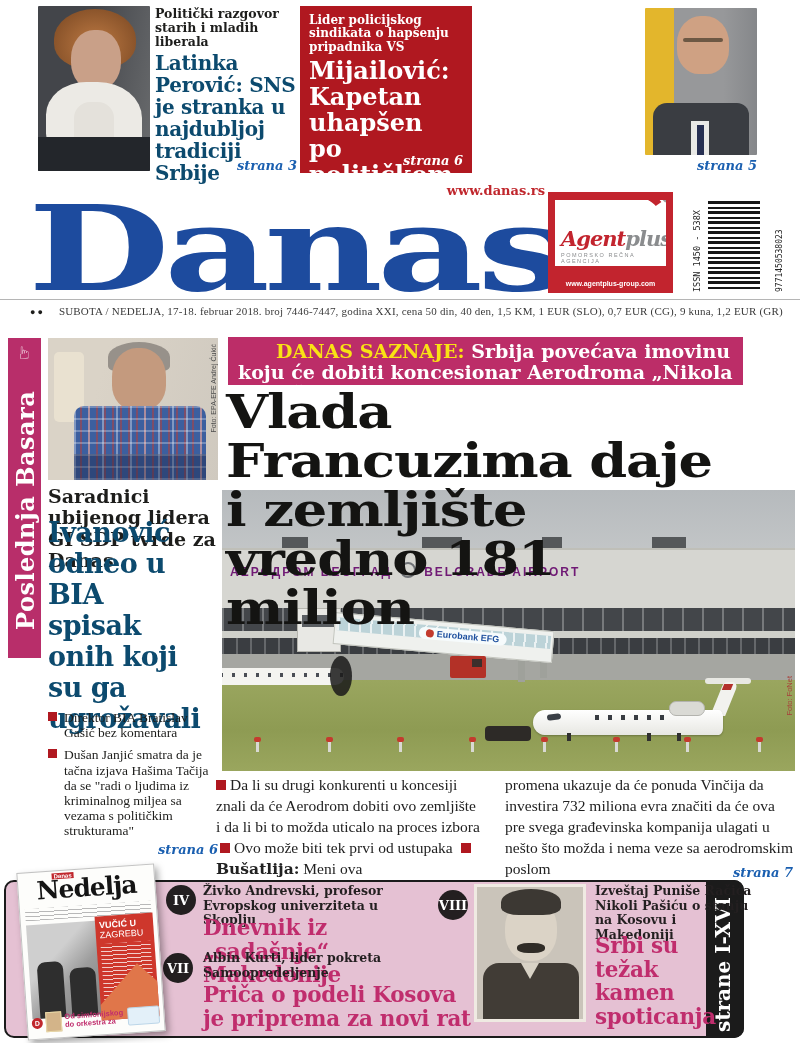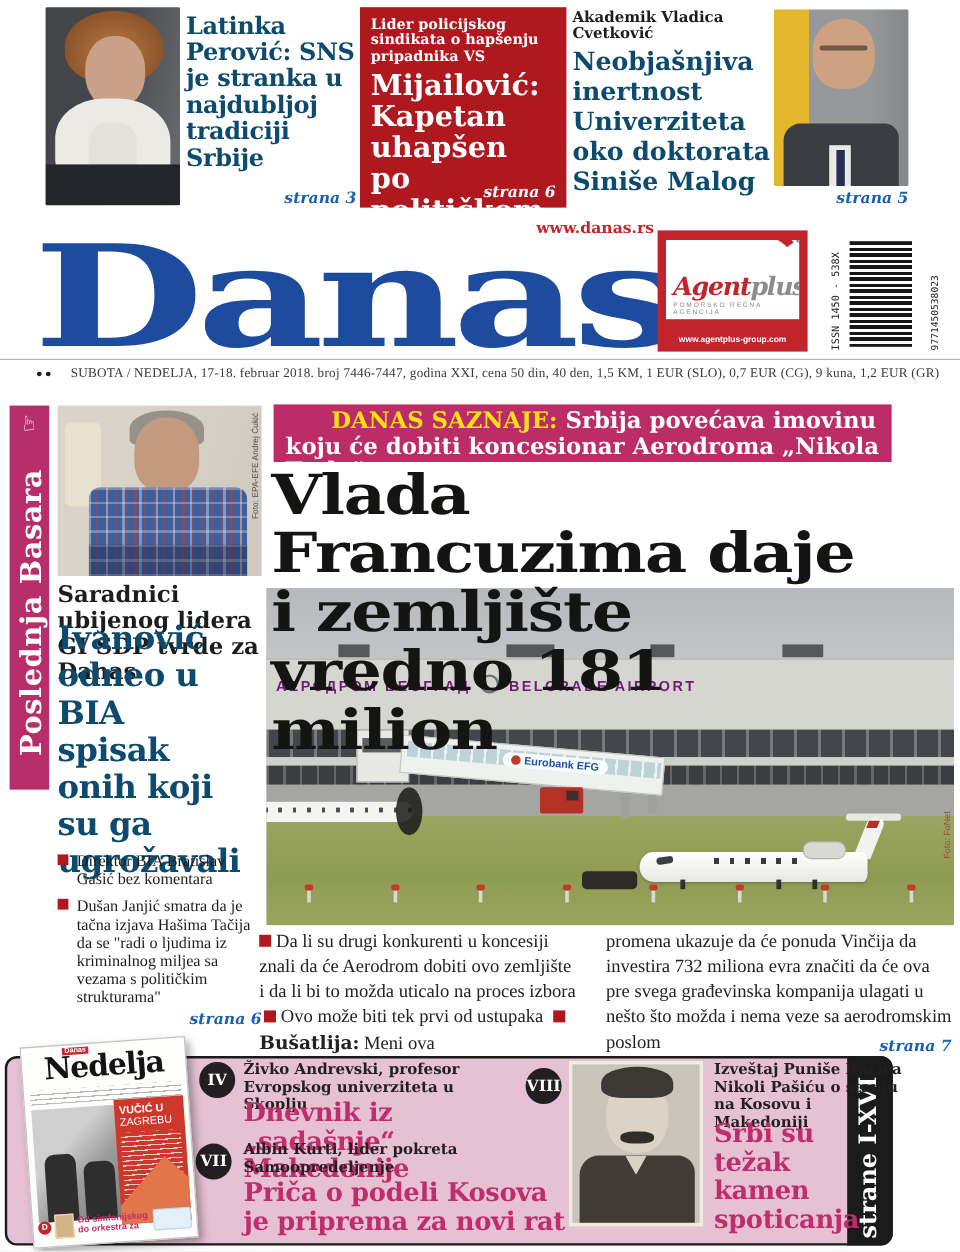--- a/index.html
+++ b/index.html
@@ -187,34 +187,31 @@
 <div class="page">
 
   <div class="abs t-photo woman">
     <div class="w-hair"></div>
     <div class="w-face"></div>
     <div class="w-scarf"></div>
     <div class="w-scarf2"></div>
     <div class="w-body"></div>
   </div>
   <div class="abs teaser-txt" style="left:155px;top:7px;width:142px;height:166px;">
+    <div class="kicker" style="font-size:12.5px;">Politički razgovor starih i mladih liberala</div>
     <div class="hl t-head" style="margin-top:3px;">Latinka Perović: SNS je stranka u najdubljoj tradiciji Srbije</div>
     <div class="pageref" style="position:absolute;right:0;bottom:0;font-size:13px;">strana 3</div>
   </div>
 
   <div class="abs redbox">
     <div class="kicker">Lider policijskog sindikata o hapšenju pripadnika VS</div>
     <div class="hl" style="margin-top:4px;">Mijailović: Kapetan uhapšen po političkom nalogu</div>
     <div class="pageref">strana 6</div>
   </div>
 
-  <div class="abs teaser-txt" style="left:477px;top:7px;width:165px;">
-    <div class="kicker" style="font-size:12.5px;">Akademik Vladica Cvetković</div>
-    <div class="hl" style="font-size:21px;line-height:25px;margin-top:3px;">Neobjašnjiva inertnost Univerziteta oko doktorata Siniše Malog</div>
-  </div>
   <div class="abs t-photo man">
     <div class="m-head"></div>
     <div class="m-brow"></div>
     <div class="m-suit"></div>
     <div class="m-shirt"></div>
     <div class="m-tie"></div>
   </div>
   <div class="abs pageref" style="left:645px;top:158px;width:112px;text-align:right;font-size:13px;">strana 5</div>
 
   <div class="abs site">www.danas.rs</div>

